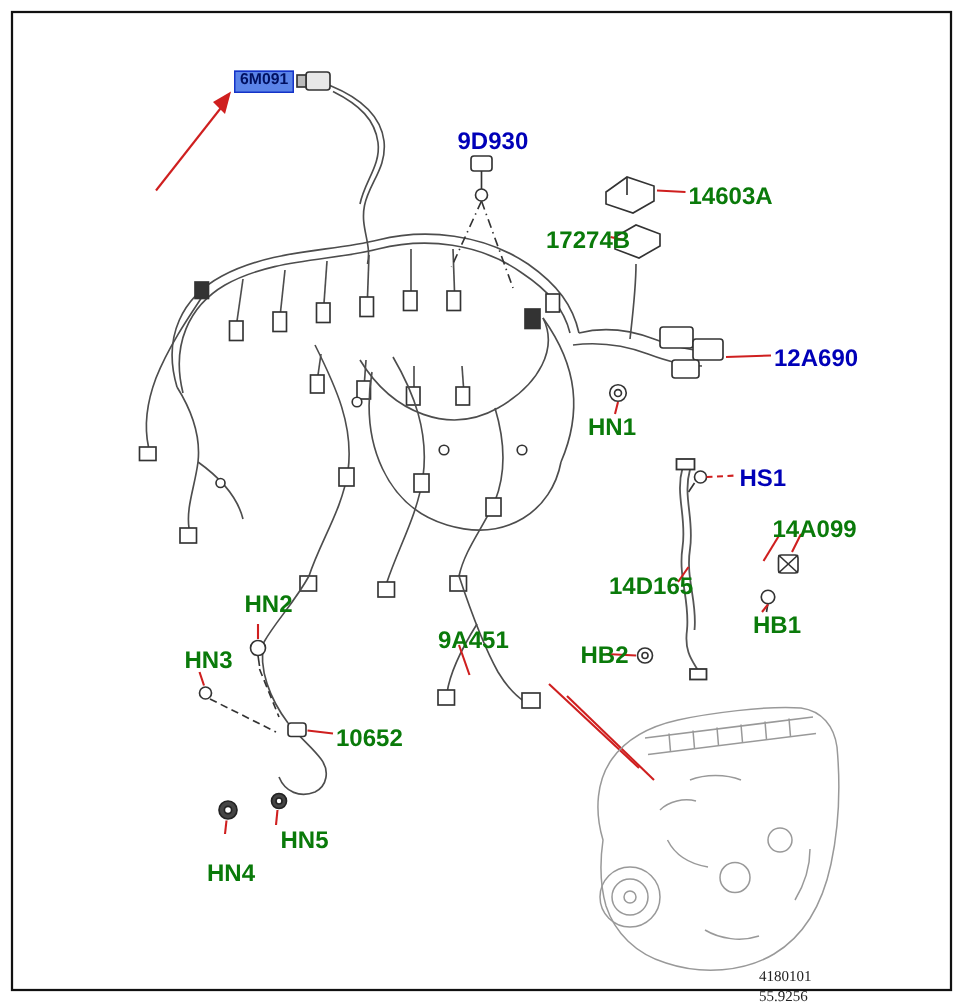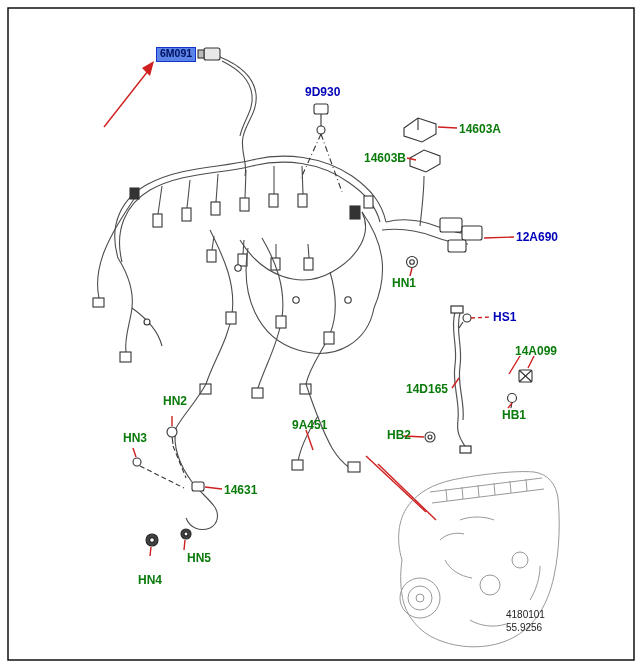--- a/index.html
+++ b/index.html
@@ -3,32 +3,33 @@
 <meta charset="utf-8">
 <style>
   html,body{margin:0;padding:0}
   body{
     width:642px;height:670px;background:#ffffff;
     font-family:"Liberation Sans", sans-serif;
   }
   .page{position:relative;width:642px;height:670px;background:#fff;overflow:hidden}
   svg.art{position:absolute;left:0;top:0}
   .part-label{
-    position:absolute;font-size:12px;font-weight:700;white-space:nowrap;
+    position:absolute;font-size:16px;font-weight:700;white-space:nowrap;
     cursor:pointer;line-height:1.1;
   }
   .c-blue{color:#0000b8}
   .c-green{color:#0a7a0a}
   .highlight{
     background:#5b84e8;border:1px solid #1433c8;color:#001060;
     padding:0 3px 1px 3px;font-size:10.5px;text-align:right;
   }
   .footer{
-    position:absolute;left:506px;top:608px;font-size:10px;color:#222;
+    position:absolute;left:506px;top:645px;font-size:10px;color:#222;
     line-height:1.3;
+    font-family:Liberation Serif, serif;
   }
 </style>
 </head>
 <body>
 
 <div class="page">
 
   <svg class="art" width="642" height="670" viewBox="0 0 642 670">
 
     <rect x="8" y="8" width="626" height="652" fill="none" stroke="#111" stroke-width="1.5"></rect>
@@ -218,21 +219,21 @@
       <path d="M440,540 C446,534 456,532 464,534"></path>
     </g>
   </svg>
 
   <div class="part-label highlight" style="left:156px;top:47px">6M091</div>
 
   <div class="part-label c-blue" style="left:305px;top:86px">9D930</div>
 
   <div class="part-label c-green" style="left:459px;top:123px">14603A</div>
 
-  <div class="part-label c-green" style="left:364px;top:152px">14603B</div>
+  <div class="part-label c-green" style="left:364px;top:152px">17274B</div>
 
   <div class="part-label c-blue" style="left:516px;top:231px">12A690</div>
 
   <div class="part-label c-green" style="left:392px;top:277px">HN1</div>
 
   <div class="part-label c-blue" style="left:493px;top:311px">HS1</div>
 
   <div class="part-label c-green" style="left:515px;top:345px">14A099</div>
 
   <div class="part-label c-green" style="left:406px;top:383px">14D165</div>
@@ -240,21 +241,21 @@
   <div class="part-label c-green" style="left:502px;top:409px">HB1</div>
 
   <div class="part-label c-green" style="left:387px;top:429px">HB2</div>
 
   <div class="part-label c-green" style="left:163px;top:395px">HN2</div>
 
   <div class="part-label c-green" style="left:123px;top:432px">HN3</div>
 
   <div class="part-label c-green" style="left:292px;top:419px">9A451</div>
 
-  <div class="part-label c-green" style="left:224px;top:484px">14631</div>
+  <div class="part-label c-green" style="left:224px;top:484px">10652</div>
 
   <div class="part-label c-green" style="left:138px;top:574px">HN4</div>
 
   <div class="part-label c-green" style="left:187px;top:552px">HN5</div>
 
   <div class="footer">
     <div>4180101</div>
     <div>55.9256</div>
   </div>
 

